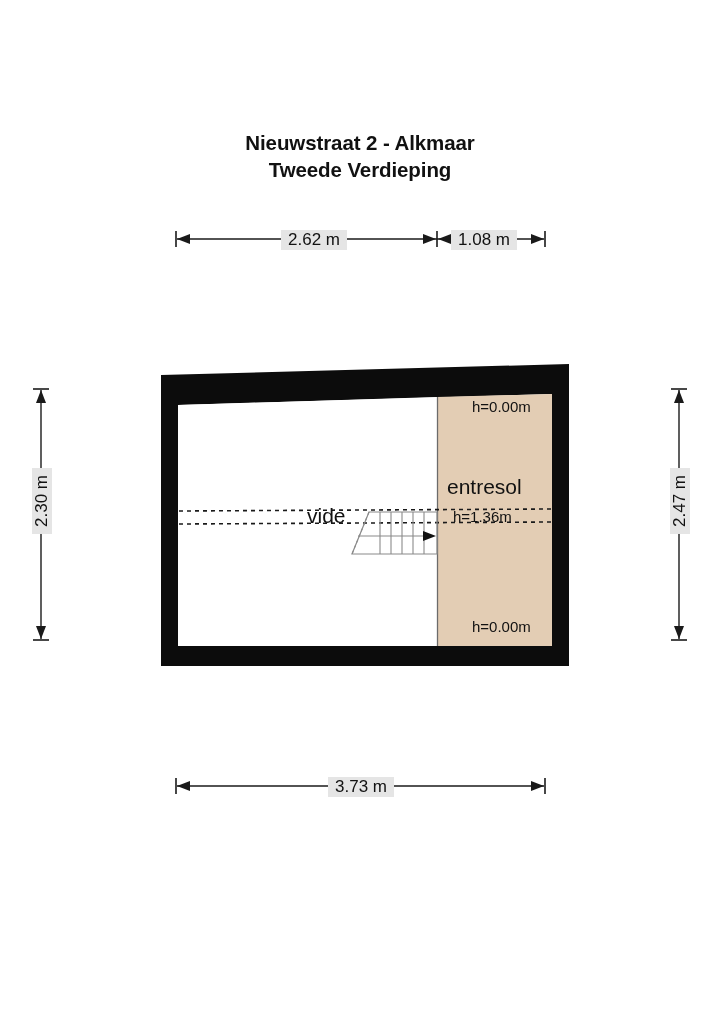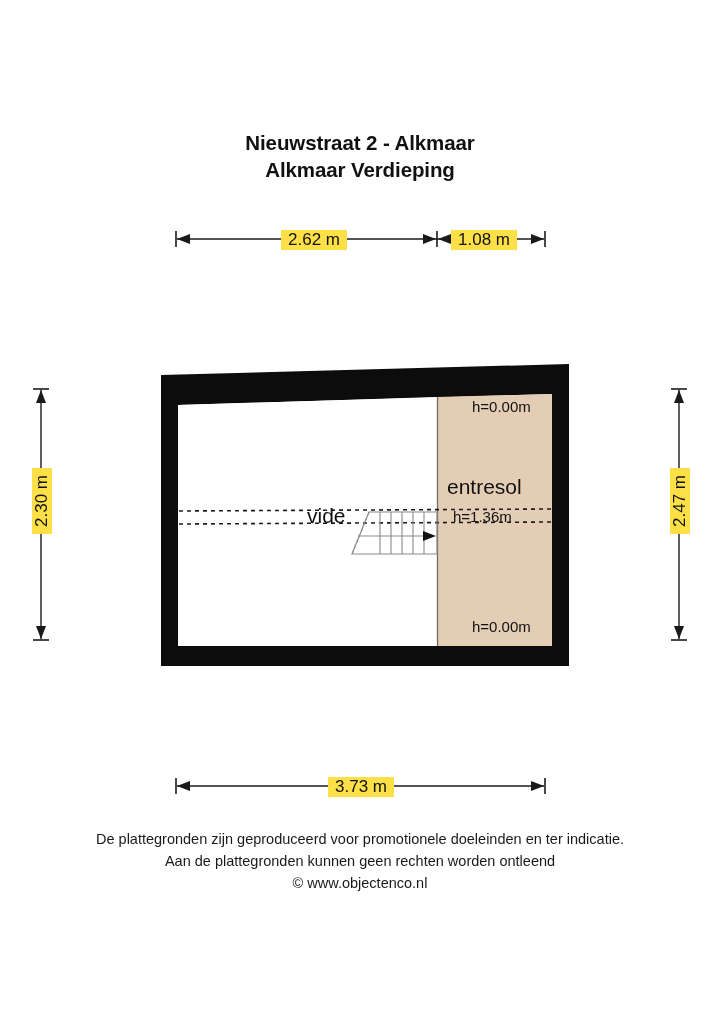--- a/index.html
+++ b/index.html
@@ -38,21 +38,21 @@
     letter-spacing: -0.1px;
     color: #111111;
     display: block;
   }
 
   
   .dim-label {
     position: absolute;
     font-size: 17px;
     color: #111111;
-    background: #fde047;
+    background: #e5e5e5;
     padding: 0 7px;
     white-space: nowrap;
   }
   .dim-label.vertical {
     writing-mode: vertical-rl;
     transform: rotate(180deg);
     padding: 7px 0;
   }
 
   
@@ -95,21 +95,21 @@
     color: #1a1a1a;
   }
 </style>
 </head>
 <body>
 
 <div id="page">
 
   <div class="title-block">
     <span class="title-line">Nieuwstraat 2 - Alkmaar</span>
-    <span class="title-line">Alkmaar Verdieping</span>
+    <span class="title-line">Tweede Verdieping</span>
   </div>
 
   <svg id="plan-svg" viewBox="0 0 720 1018">
 
     <g>
       <line x1="177" y1="239" x2="437" y2="239" stroke="#1a1a1a" stroke-width="1.4"></line>
       <line x1="437" y1="239" x2="544" y2="239" stroke="#1a1a1a" stroke-width="1.4"></line>
 
       <line x1="176" y1="231" x2="176" y2="247" stroke="#1a1a1a" stroke-width="1.6"></line>
       <line x1="437" y1="231" x2="437" y2="247" stroke="#1a1a1a" stroke-width="1.6"></line>
@@ -186,19 +186,14 @@
   <div class="room-label label-vide" style="left:271px; top:504px;margin-left:36px;">vide</div>
 
   <div class="room-label label-entresol" style="left:447px; top:475px;">entresol</div>
 
   <div class="room-label label-h" style="left:472px; top:398px;">h=0.00m</div>
 
   <div class="room-label label-h" style="left:453px; top:508px;">h=1.36m</div>
 
   <div class="room-label label-h" style="left:472px; top:618px;">h=0.00m</div>
 
-  <div class="footer">
-    <span class="footer-line">De plattegronden zijn geproduceerd voor promotionele doeleinden en ter indicatie.</span>
-    <span class="footer-line">Aan de plattegronden kunnen geen rechten worden ontleend</span>
-    <span class="footer-line">© www.objectenco.nl</span>
-  </div>
 
 </div>
 
 </body></html>

